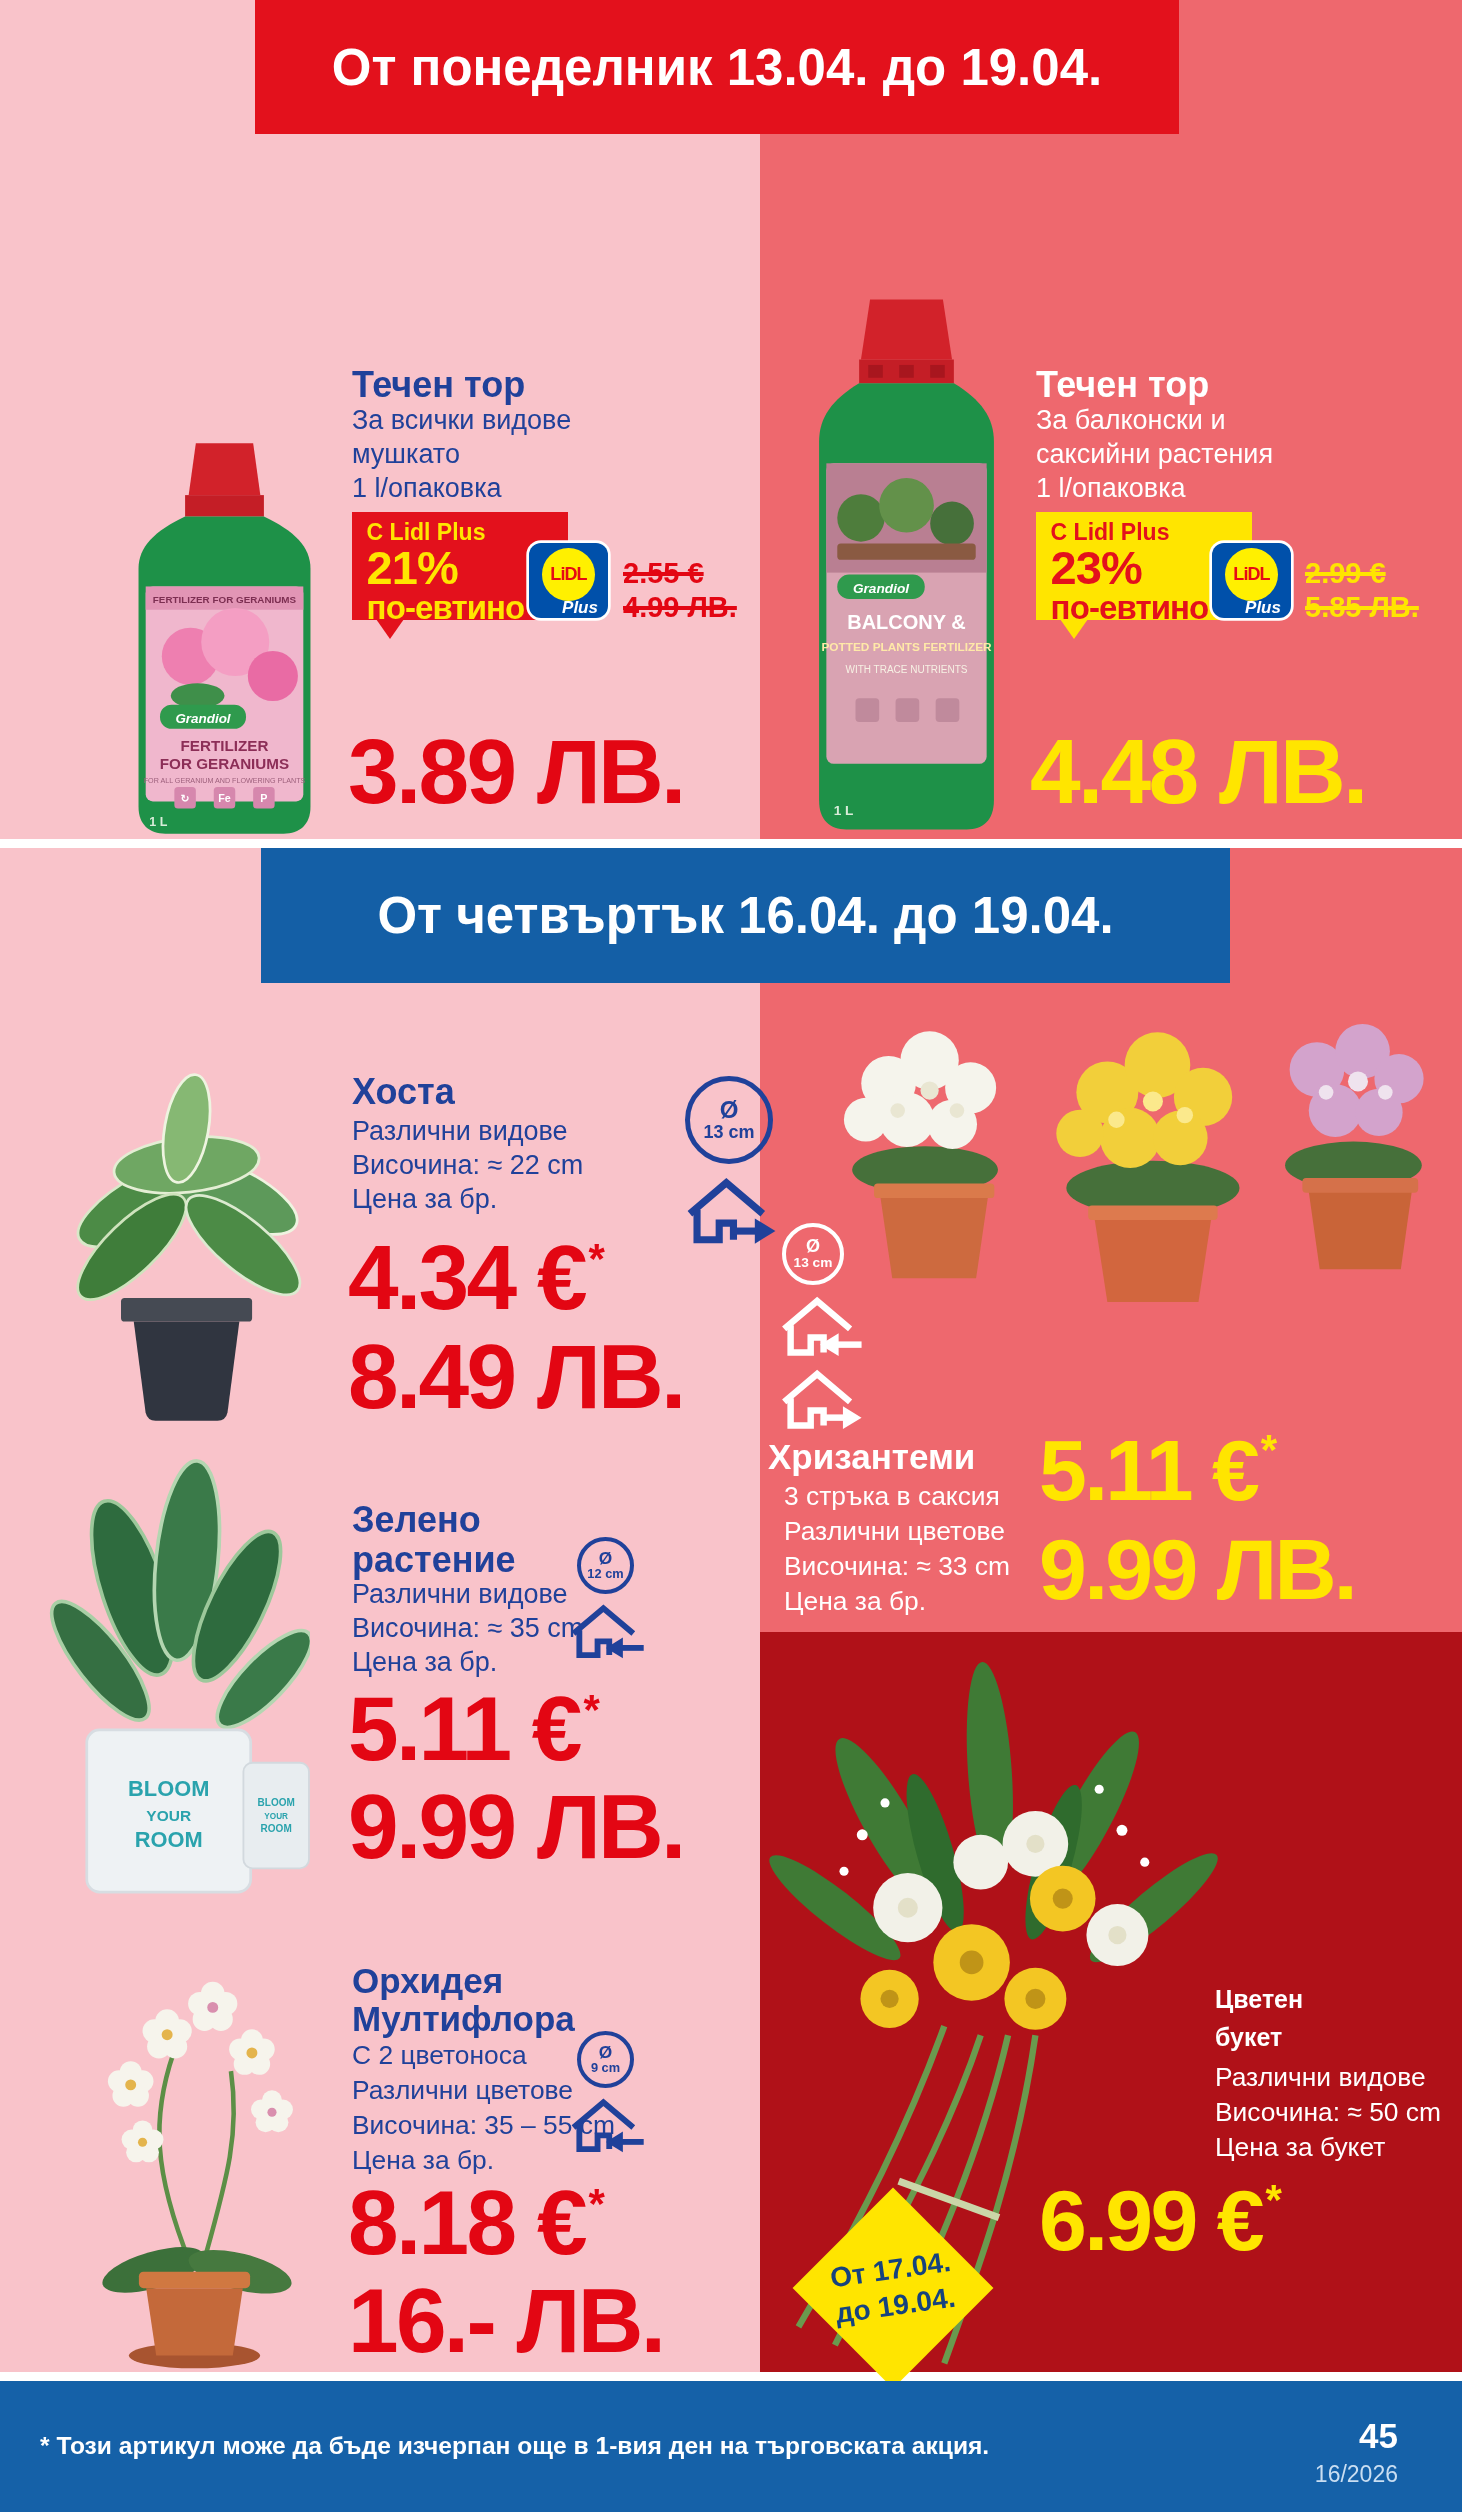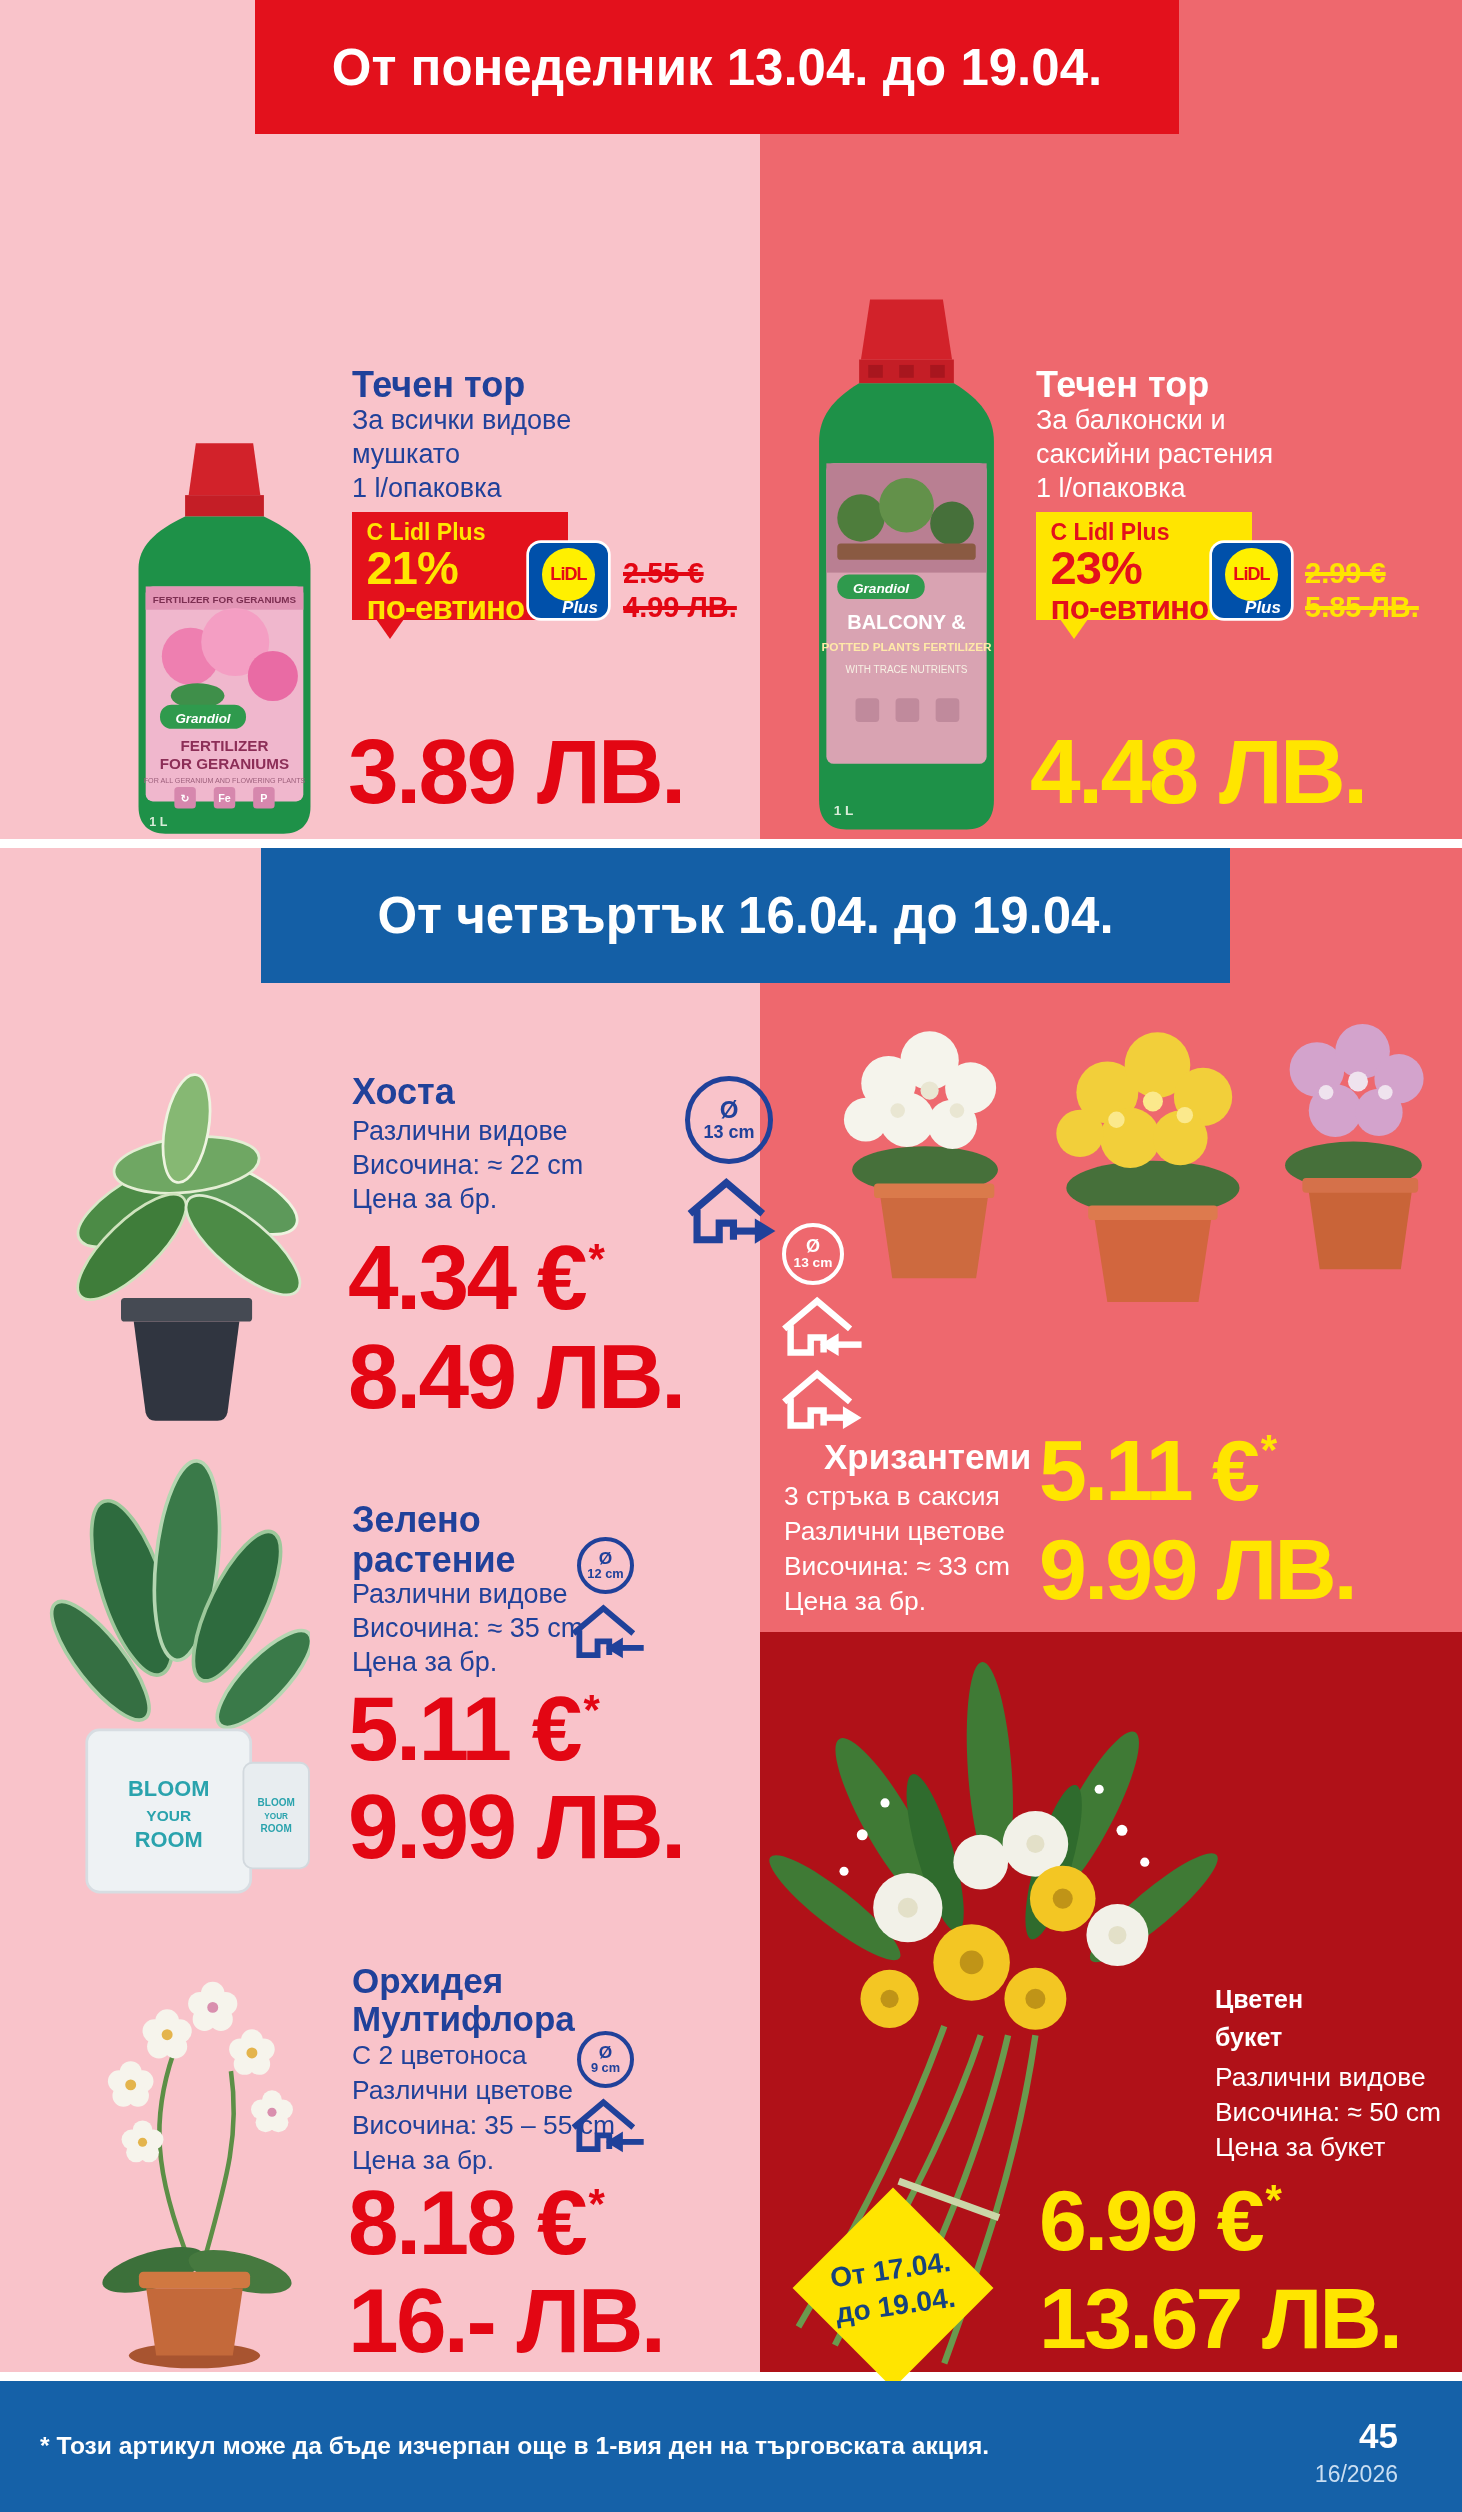--- a/index.html
+++ b/index.html
@@ -352,21 +352,21 @@
   </div>
   <div class="abs" style="left:777px;top:1366px">
     <svg viewBox="0 0 120 92" width="86" height="66">
       <path d="M10 50 L56 11 L102 50" fill="none" stroke="#ffffff" stroke-width="9"></path>
       <path d="M19 45 V83 H47 V62 H65 V83" fill="none" stroke="#ffffff" stroke-width="9"></path>
       <path d="M62 72 H96" fill="none" stroke="#ffffff" stroke-width="9"></path>
       <polygon points="92,56 118,72 92,88" fill="#ffffff"></polygon>
     </svg>
   </div>
 
-  <div class="abs p-title t-white" style="left:824px;top:1437px;font-size:35px">Хризантеми</div>
+  <div class="abs p-title t-white" style="left:768px;top:1437px;font-size:35px">Хризантеми</div>
   <div class="abs p-desc-sm t-white" style="left:784px;top:1479px">
     <div>3 стръка в саксия</div>
     <div>Различни цветове</div>
     <div>Височина: ≈ 33 cm</div>
     <div>Цена за бр.</div>
   </div>
 
   <div class="abs price price-sm yel" style="left:1039px;top:1427px"><span>5.11 €</span><span class="ast">*</span></div>
   <div class="abs price price-sm yel" style="left:1039px;top:1526px">9.99 ЛВ.</div>
 
@@ -525,21 +525,20 @@
 
   <div class="abs diamond-wrap">
     <div class="diamond-sq"></div>
     <div class="diamond-txt">
       <div>От 17.04.</div>
       <div>до 19.04.</div>
     </div>
   </div>
 
   <div class="abs price price-sm yel" style="left:1039px;top:2177px"><span>6.99 €</span><span class="ast">*</span></div>
-  <div class="abs price price-sm yel" style="left:1039px;top:2275px">13.67 ЛВ.</div>
 
   <div class="abs footer-bar"></div>
   <div class="abs footer-note">* Този артикул може да бъде изчерпан още в 1-вия ден на търговската акция.</div>
   <div class="abs footer-page">45</div>
   <div class="abs footer-issue">16/2026</div>
 
 </div>
 
 
 </body></html>

